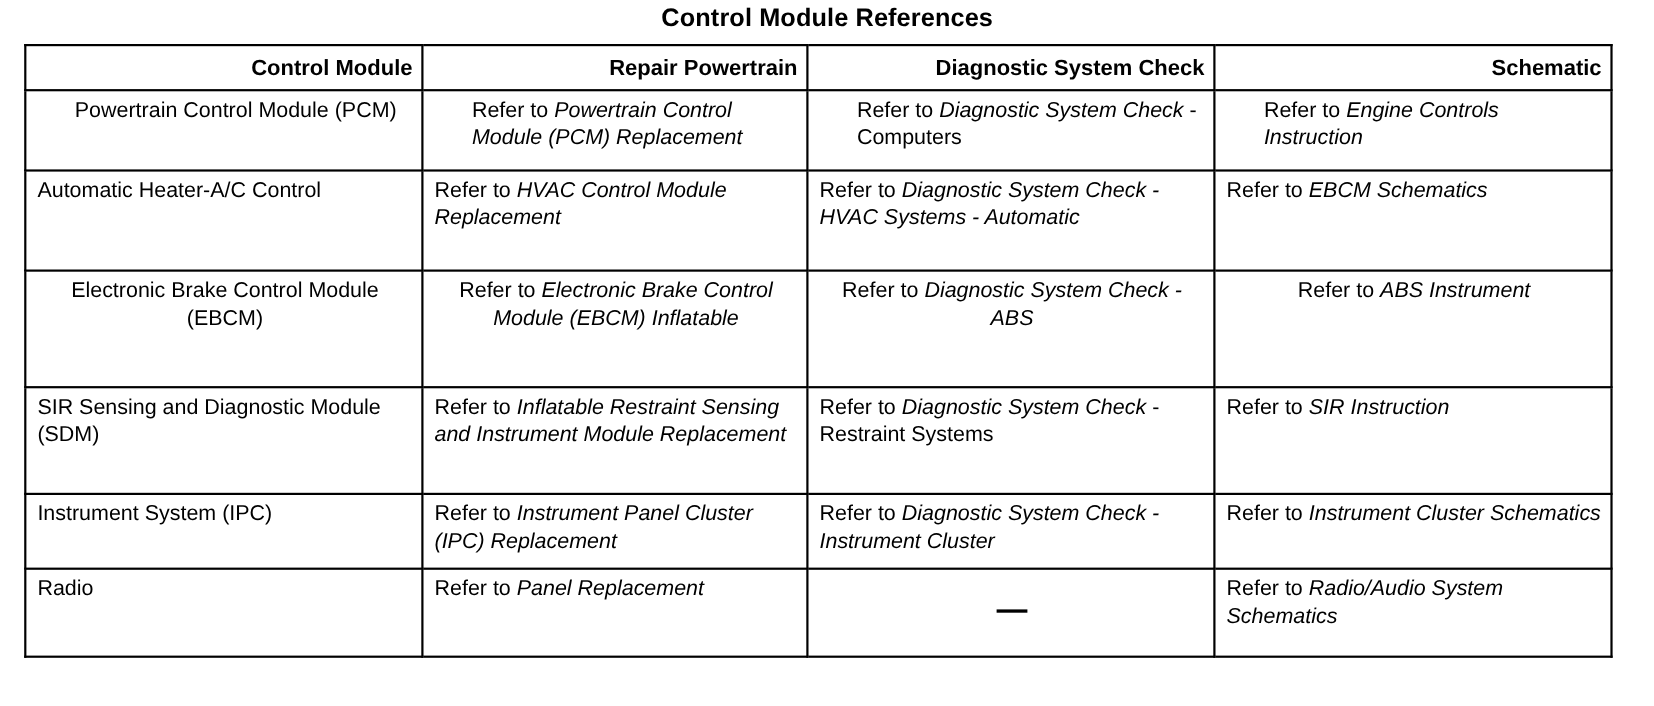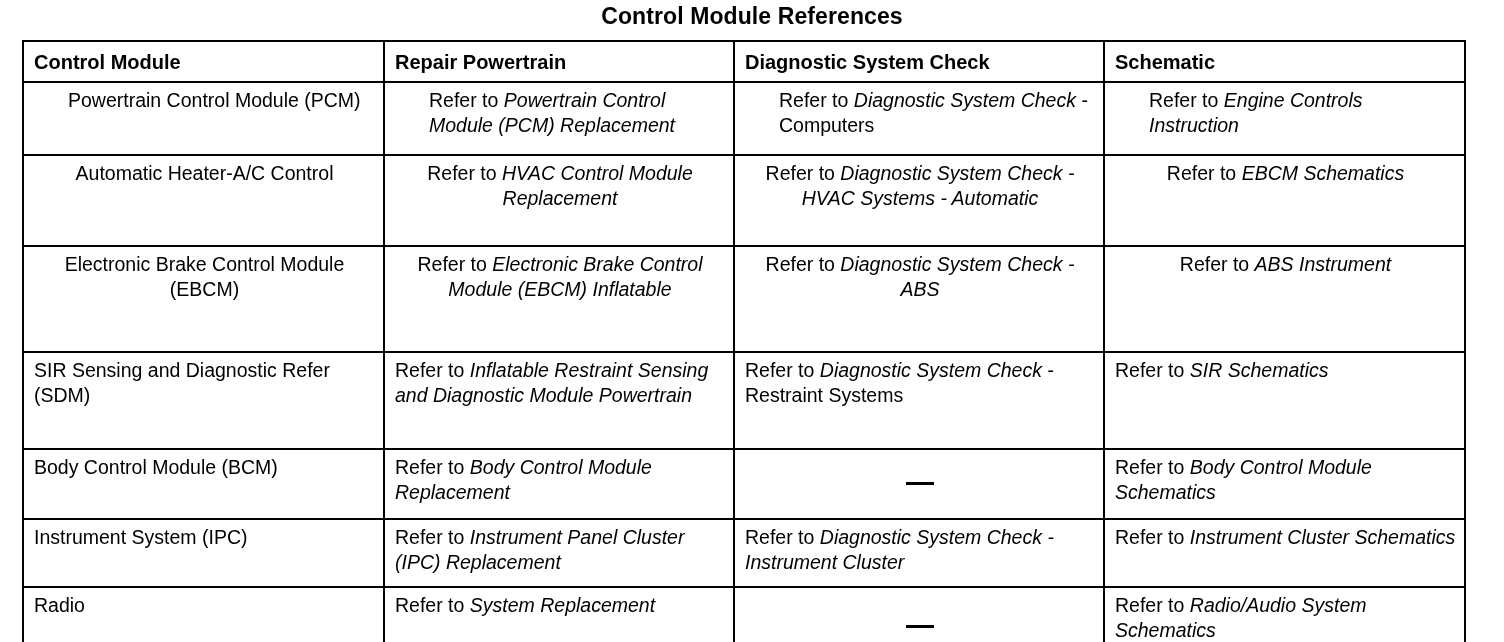--- a/index.html
+++ b/index.html
@@ -54,38 +54,38 @@
     border: 2.5px solid #000000;
     vertical-align: top;
     padding: 5px 8px 4px 10px;
     font-size: 19.5px;
     line-height: 25px;
     text-align: left;
     font-weight: normal;
   }
 
   table.ref-table thead th {
-    text-align: left;
+    text-align: right;
     font-weight: bold;
     font-size: 20px;
     height: 32px;
     padding-top: 4px;
     padding-bottom: 3px;
     vertical-align: middle;
   }
 
   
   col.c1 { width: 361px; }
   col.c2 { width: 350px; }
   col.c3 { width: 370px; }
   col.c4 { width: 361px; }
 
   
   tr.r0 td { height: 62px; padding-left: 44px; }
-  tr.r1 td { height: 80px; text-align: center; }
+  tr.r1 td { height: 80px; }
   tr.r2 td { height: 95px; text-align: center; }
   tr.r3 td { height: 86px; }
   tr.r4 td { height: 59px; }
   tr.r5 td { height: 57px; }
   tr.r6 td { height: 69px; }
 
   .ital { font-style: italic; }
 
   .dash-cell {
     text-align: center !important;
@@ -141,43 +141,37 @@
         </tr>
 
         <tr class="r2">
           <td>Electronic Brake Control Module (EBCM)</td>
           <td><span>Refer to </span><span class="ital">Electronic Brake Control Module (EBCM) Inflatable</span><span></span></td>
           <td><span>Refer to </span><span class="ital">Diagnostic System Check - ABS</span><span></span></td>
           <td><span>Refer to </span><span class="ital">ABS Instrument</span><span></span></td>
         </tr>
 
         <tr class="r3">
-          <td>SIR Sensing and Diagnostic Refer (SDM)</td>
-          <td><span>Refer to </span><span class="ital">Inflatable Restraint Sensing and Diagnostic Module Powertrain</span><span></span></td>
+          <td>SIR Sensing and Diagnostic Module (SDM)</td>
+          <td><span>Refer to </span><span class="ital">Inflatable Restraint Sensing and Instrument Module Replacement</span><span></span></td>
           <td><span>Refer to </span><span class="ital">Diagnostic System Check</span><span> - Restraint Systems</span></td>
-          <td><span>Refer to </span><span class="ital">SIR Schematics</span><span></span></td>
+          <td><span>Refer to </span><span class="ital">SIR Instruction</span><span></span></td>
         </tr>
 
-        <tr class="r4">
-          <td>Body Control Module (BCM)</td>
-          <td><span>Refer to </span><span class="ital">Body Control Module Replacement</span><span></span></td>
-          <td class="dash-cell"><span class="dash"></span></td>
-          <td><span>Refer to </span><span class="ital">Body Control Module Schematics</span><span></span></td>
-        </tr>
 
         <tr class="r5">
           <td>Instrument System (IPC)</td>
           <td><span>Refer to </span><span class="ital">Instrument Panel Cluster (IPC) Replacement</span><span></span></td>
           <td><span>Refer to </span><span class="ital">Diagnostic System Check - Instrument Cluster</span><span></span></td>
           <td><span>Refer to </span><span class="ital">Instrument Cluster Schematics</span><span></span></td>
         </tr>
 
         <tr class="r6">
           <td>Radio</td>
-          <td><span>Refer to </span><span class="ital">System Replacement</span><span></span></td>
+          <td><span>Refer to </span><span class="ital">Panel Replacement</span><span></span></td>
           <td class="dash-cell"><span class="dash"></span></td>
           <td><span>Refer to </span><span class="ital">Radio/Audio System Schematics</span><span></span></td>
         </tr>
 
       </tbody>
     </table>
   </div>
 
 </div>
 

